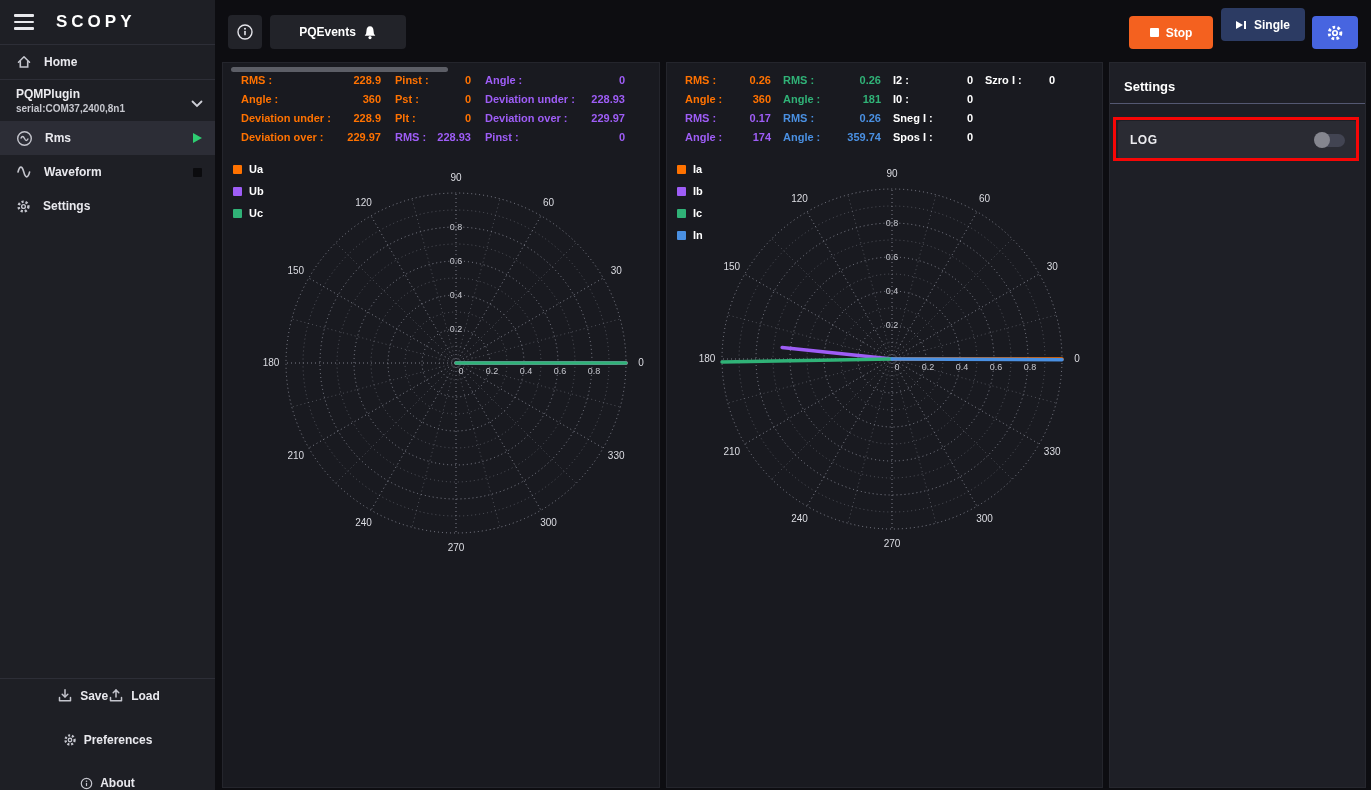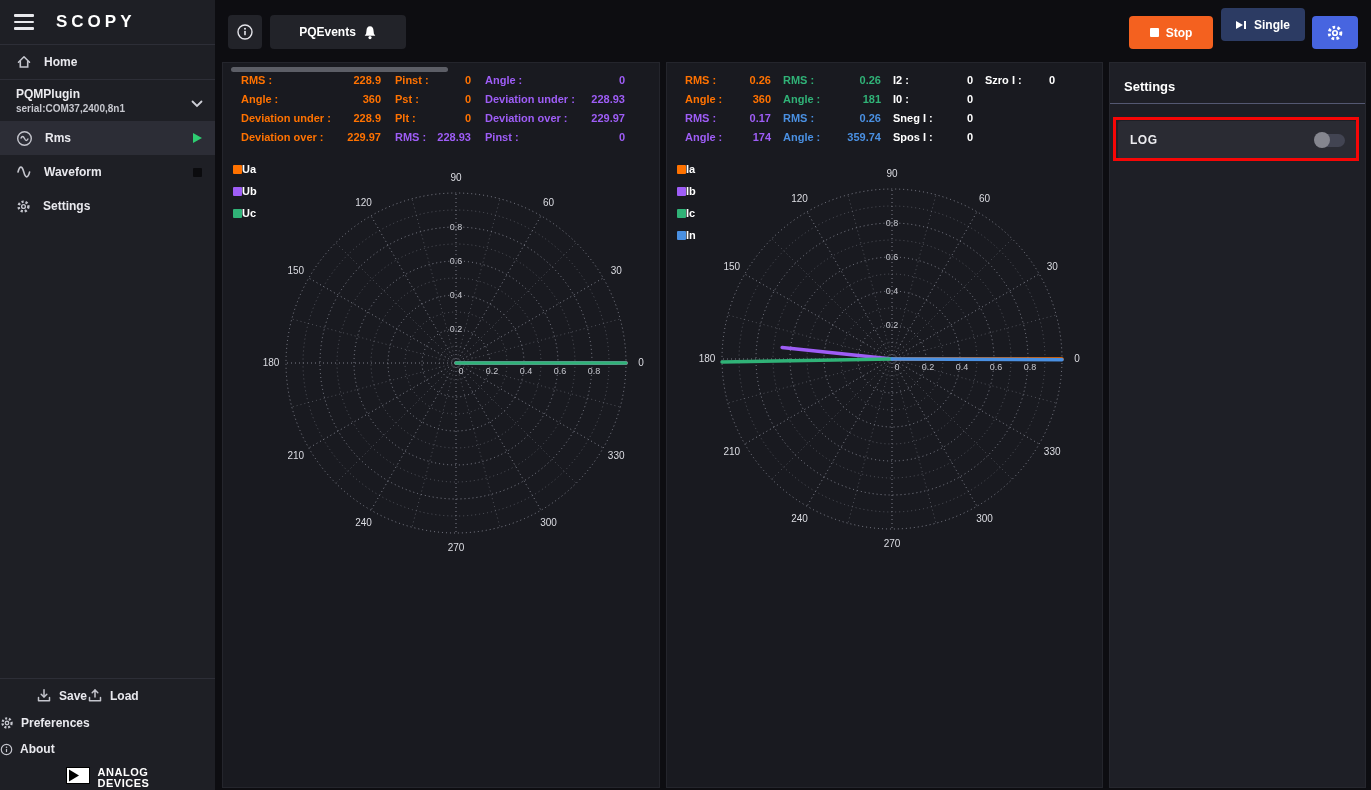--- a/index.html
+++ b/index.html
@@ -17,44 +17,44 @@
   .sb-item.selected{background:#2c2d36}
   .icon{color:#c4c5cd;display:inline-flex;align-items:center;justify-content:center}
   .ric{position:absolute;right:13px}
   .play{width:0;height:0;border-left:9px solid #2ecc71;border-top:5.5px solid transparent;border-bottom:5.5px solid transparent}
   .sq{width:9px;height:9px;background:#0b0b0e;border-radius:1px}
   .sb-plugin{position:relative;padding:7px 16px;cursor:pointer}
   .sb-plugin-title{font-size:12px;font-weight:bold}
   .sb-plugin-sub{font-size:10px;color:#c7c8cf;margin-top:2px;font-weight:bold}
   .sb-plugin .chev{position:absolute;right:12px;top:14px;color:#cfd0d8}
   .sb-bottom{position:absolute;left:0;top:678px;width:215px}
-  .sb-sl-row{display:flex;justify-content:flex-start;padding:9px 34px 0 36px}
+  .sb-sl-row{display:flex;justify-content:center;padding:9px 34px 0 36px}
   .sb-btn{display:flex;align-items:center;gap:7px;font-size:12px;font-weight:bold;color:#e9e9ee;cursor:pointer}
-  .sb-row-center{display:flex;margin-top:12px}
+  .sb-row-center{display:flex;justify-content:center;margin-top:29px}
   .brand{display:flex;justify-content:center;align-items:flex-start;gap:8px;margin-top:11px}
   .brand-text{font-size:11px;font-weight:bold;letter-spacing:.5px;line-height:11px;color:#fff}
 
   
   .tb-btn{position:absolute;height:34px;border-radius:4px;background:#222329;display:flex;align-items:center;justify-content:center;gap:7px;font-size:12px;font-weight:bold;color:#fff;cursor:pointer}
   .tb-icon{width:34px}
   .tb-pqevents{width:136px}
   .tb-stop{width:84px;height:33px;background:#f4611f}
   .tb-single{width:84px;height:33px;background:#2c3b63}
   .tb-gear{width:46px;height:33px;background:#4765e0}
   .stop-sq{width:9px;height:9px;background:#fff;border-radius:1px}
 
   
   .panel{position:absolute;background:#191a20;border:1px solid #24252c;overflow:hidden}
   .hscroll{position:absolute;left:8px;top:4px;width:217px;height:5px;border-radius:3px;background:#5c5e66;cursor:pointer}
   .stats{position:absolute;left:18px;top:8px;display:flex;gap:14px}
   .stats.tight{gap:12px}
   .stat-col{display:flex;flex-direction:column}
   .stat-cell{display:flex;justify-content:space-between;font-size:11px;font-weight:bold;height:19px;line-height:19px;white-space:nowrap}
   .legend{position:absolute;left:10px;top:100px;display:flex;flex-direction:column;gap:10px}
-  .legend-item{display:flex;align-items:center;gap:0;font-size:11px;font-weight:bold;color:#fff;cursor:pointer}
+  .legend-item{display:flex;align-items:center;gap:7px;font-size:11px;font-weight:bold;color:#fff;cursor:pointer}
   .legend-swatch{width:9px;height:9px;border-radius:1px}
   .plot{position:absolute;left:0;top:100px}
   svg text{font-family:"Liberation Sans",sans-serif}
   .ring,.spoke{fill:none;stroke:#b9bcc9;stroke-width:1;stroke-dasharray:1 3}
   .ring.minor,.spoke.minor{opacity:.33}
   .ring.major,.spoke.major{opacity:.62}
   .alabel{fill:#dcdde3;font-size:10px;text-anchor:middle}
   .rlabel{fill:#c7c8cf;font-size:9px;text-anchor:middle}
 
   

